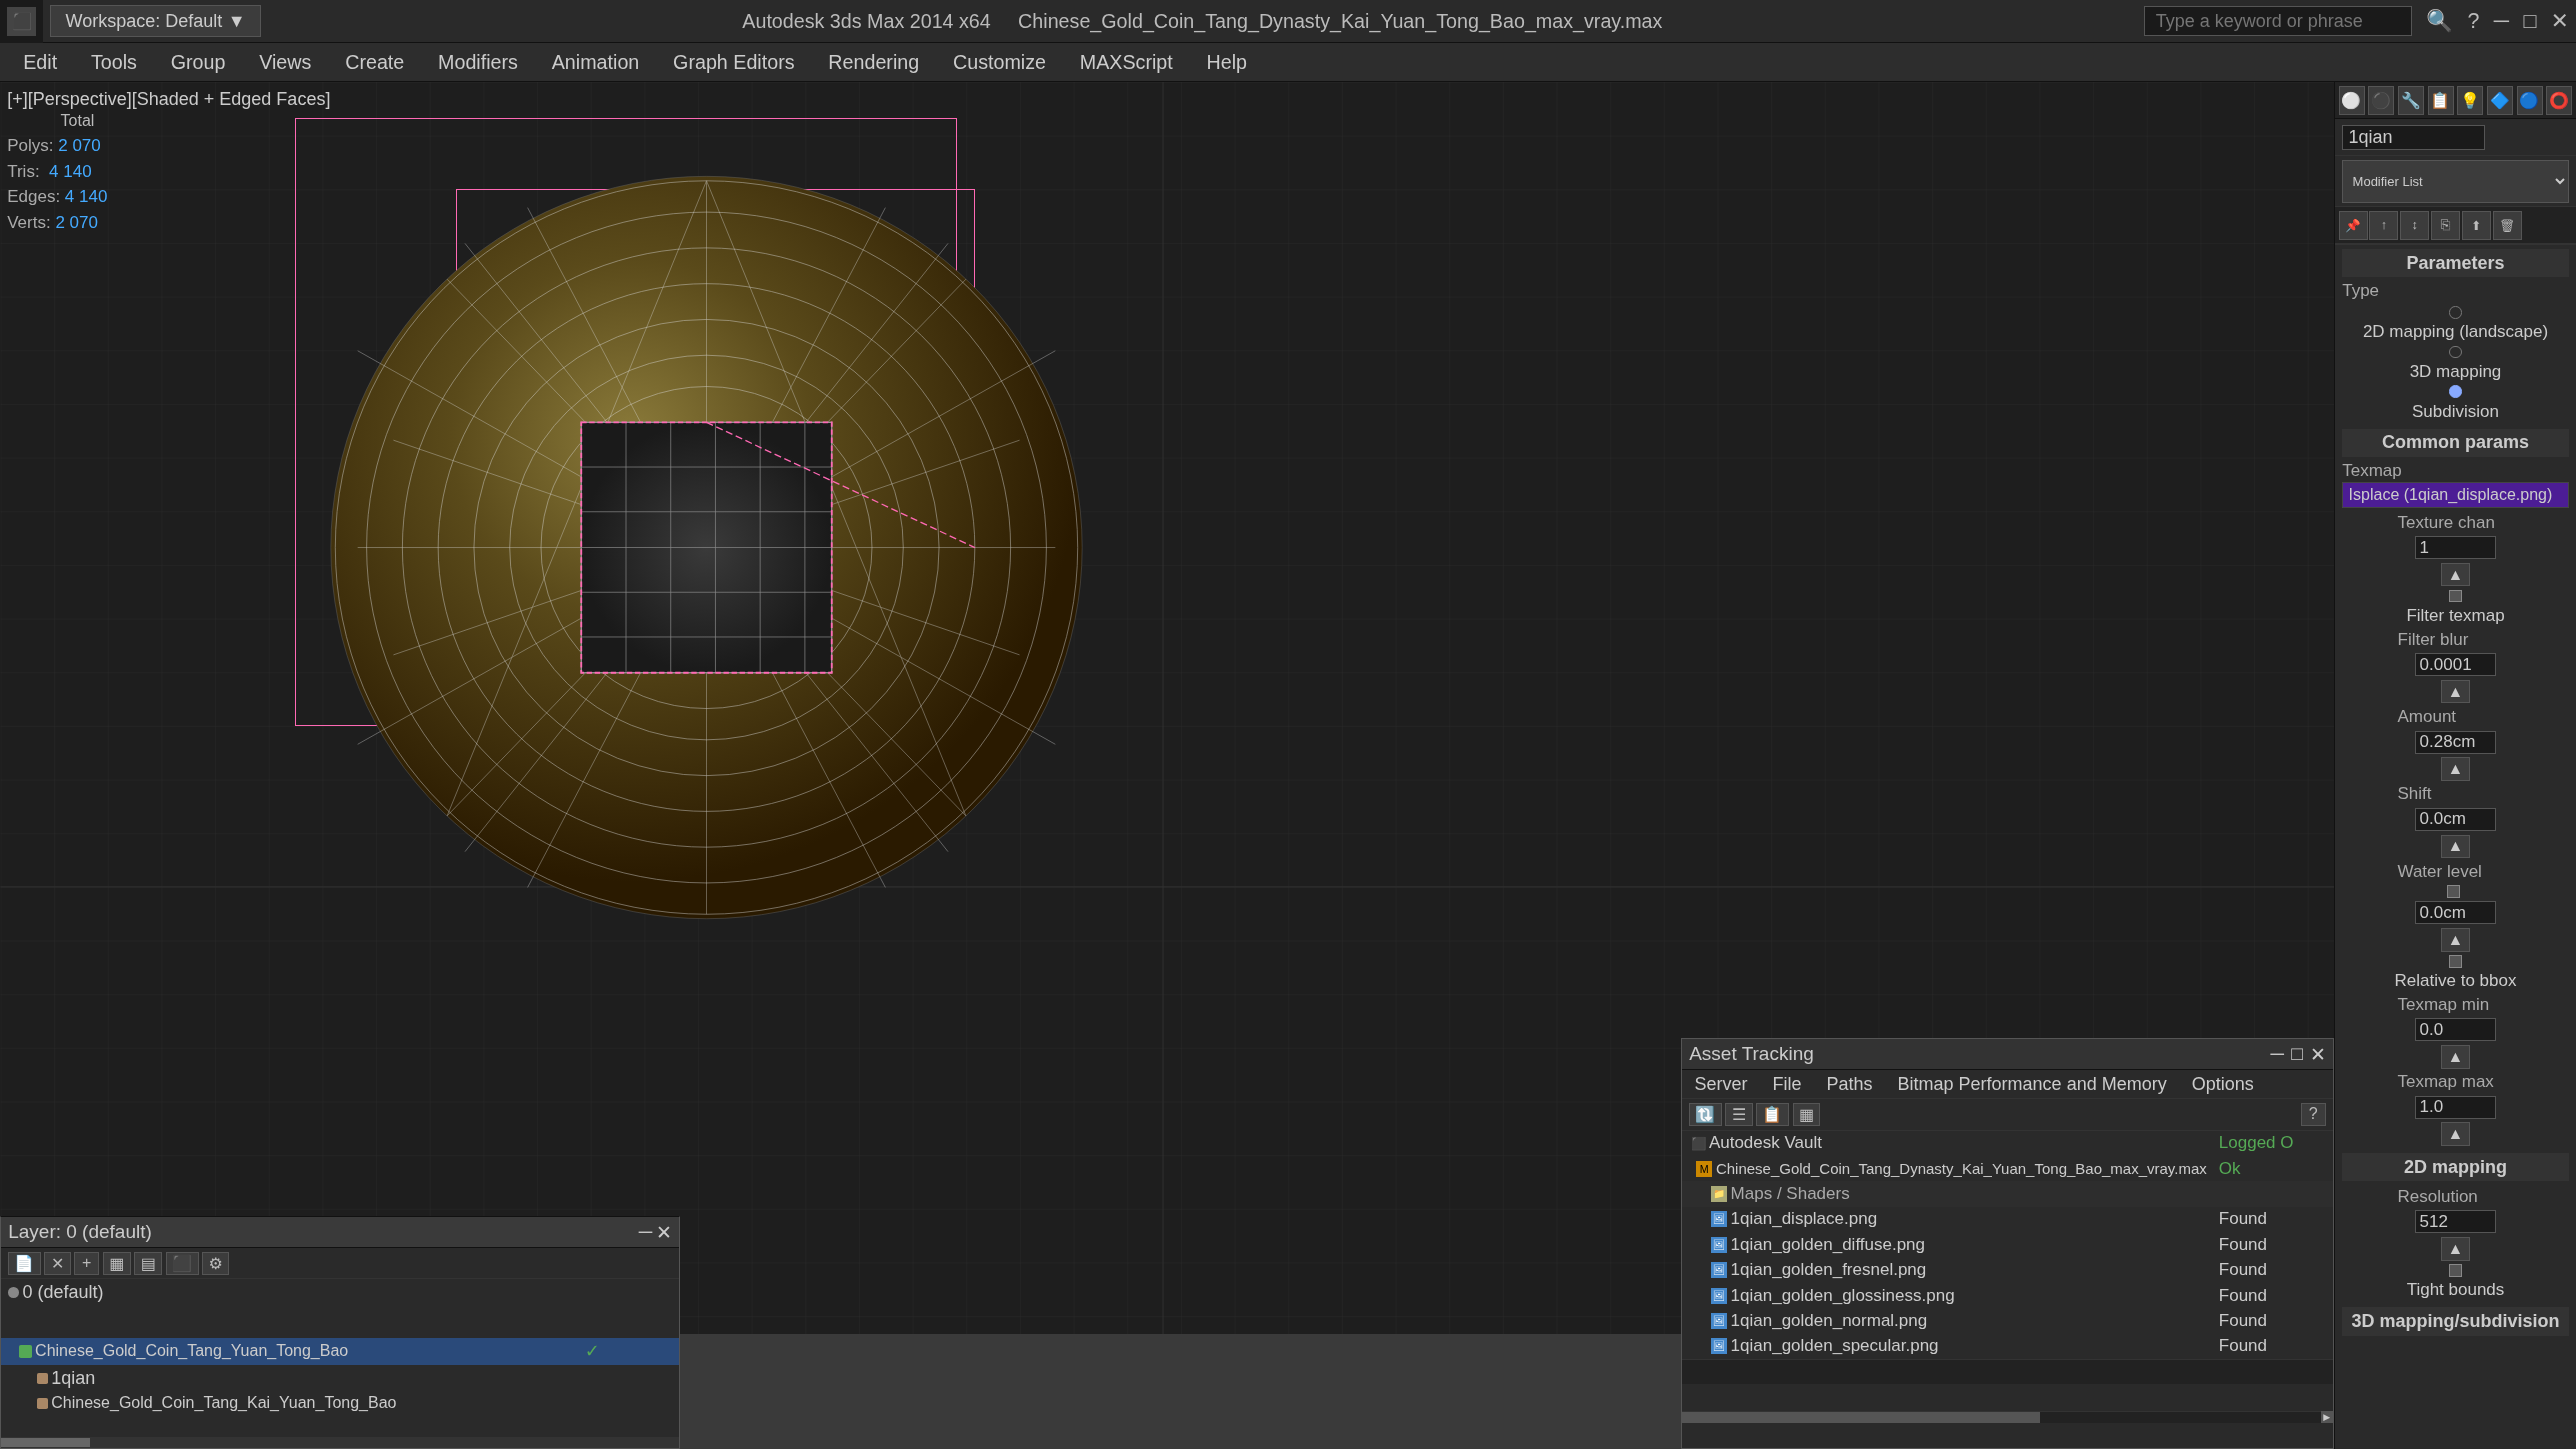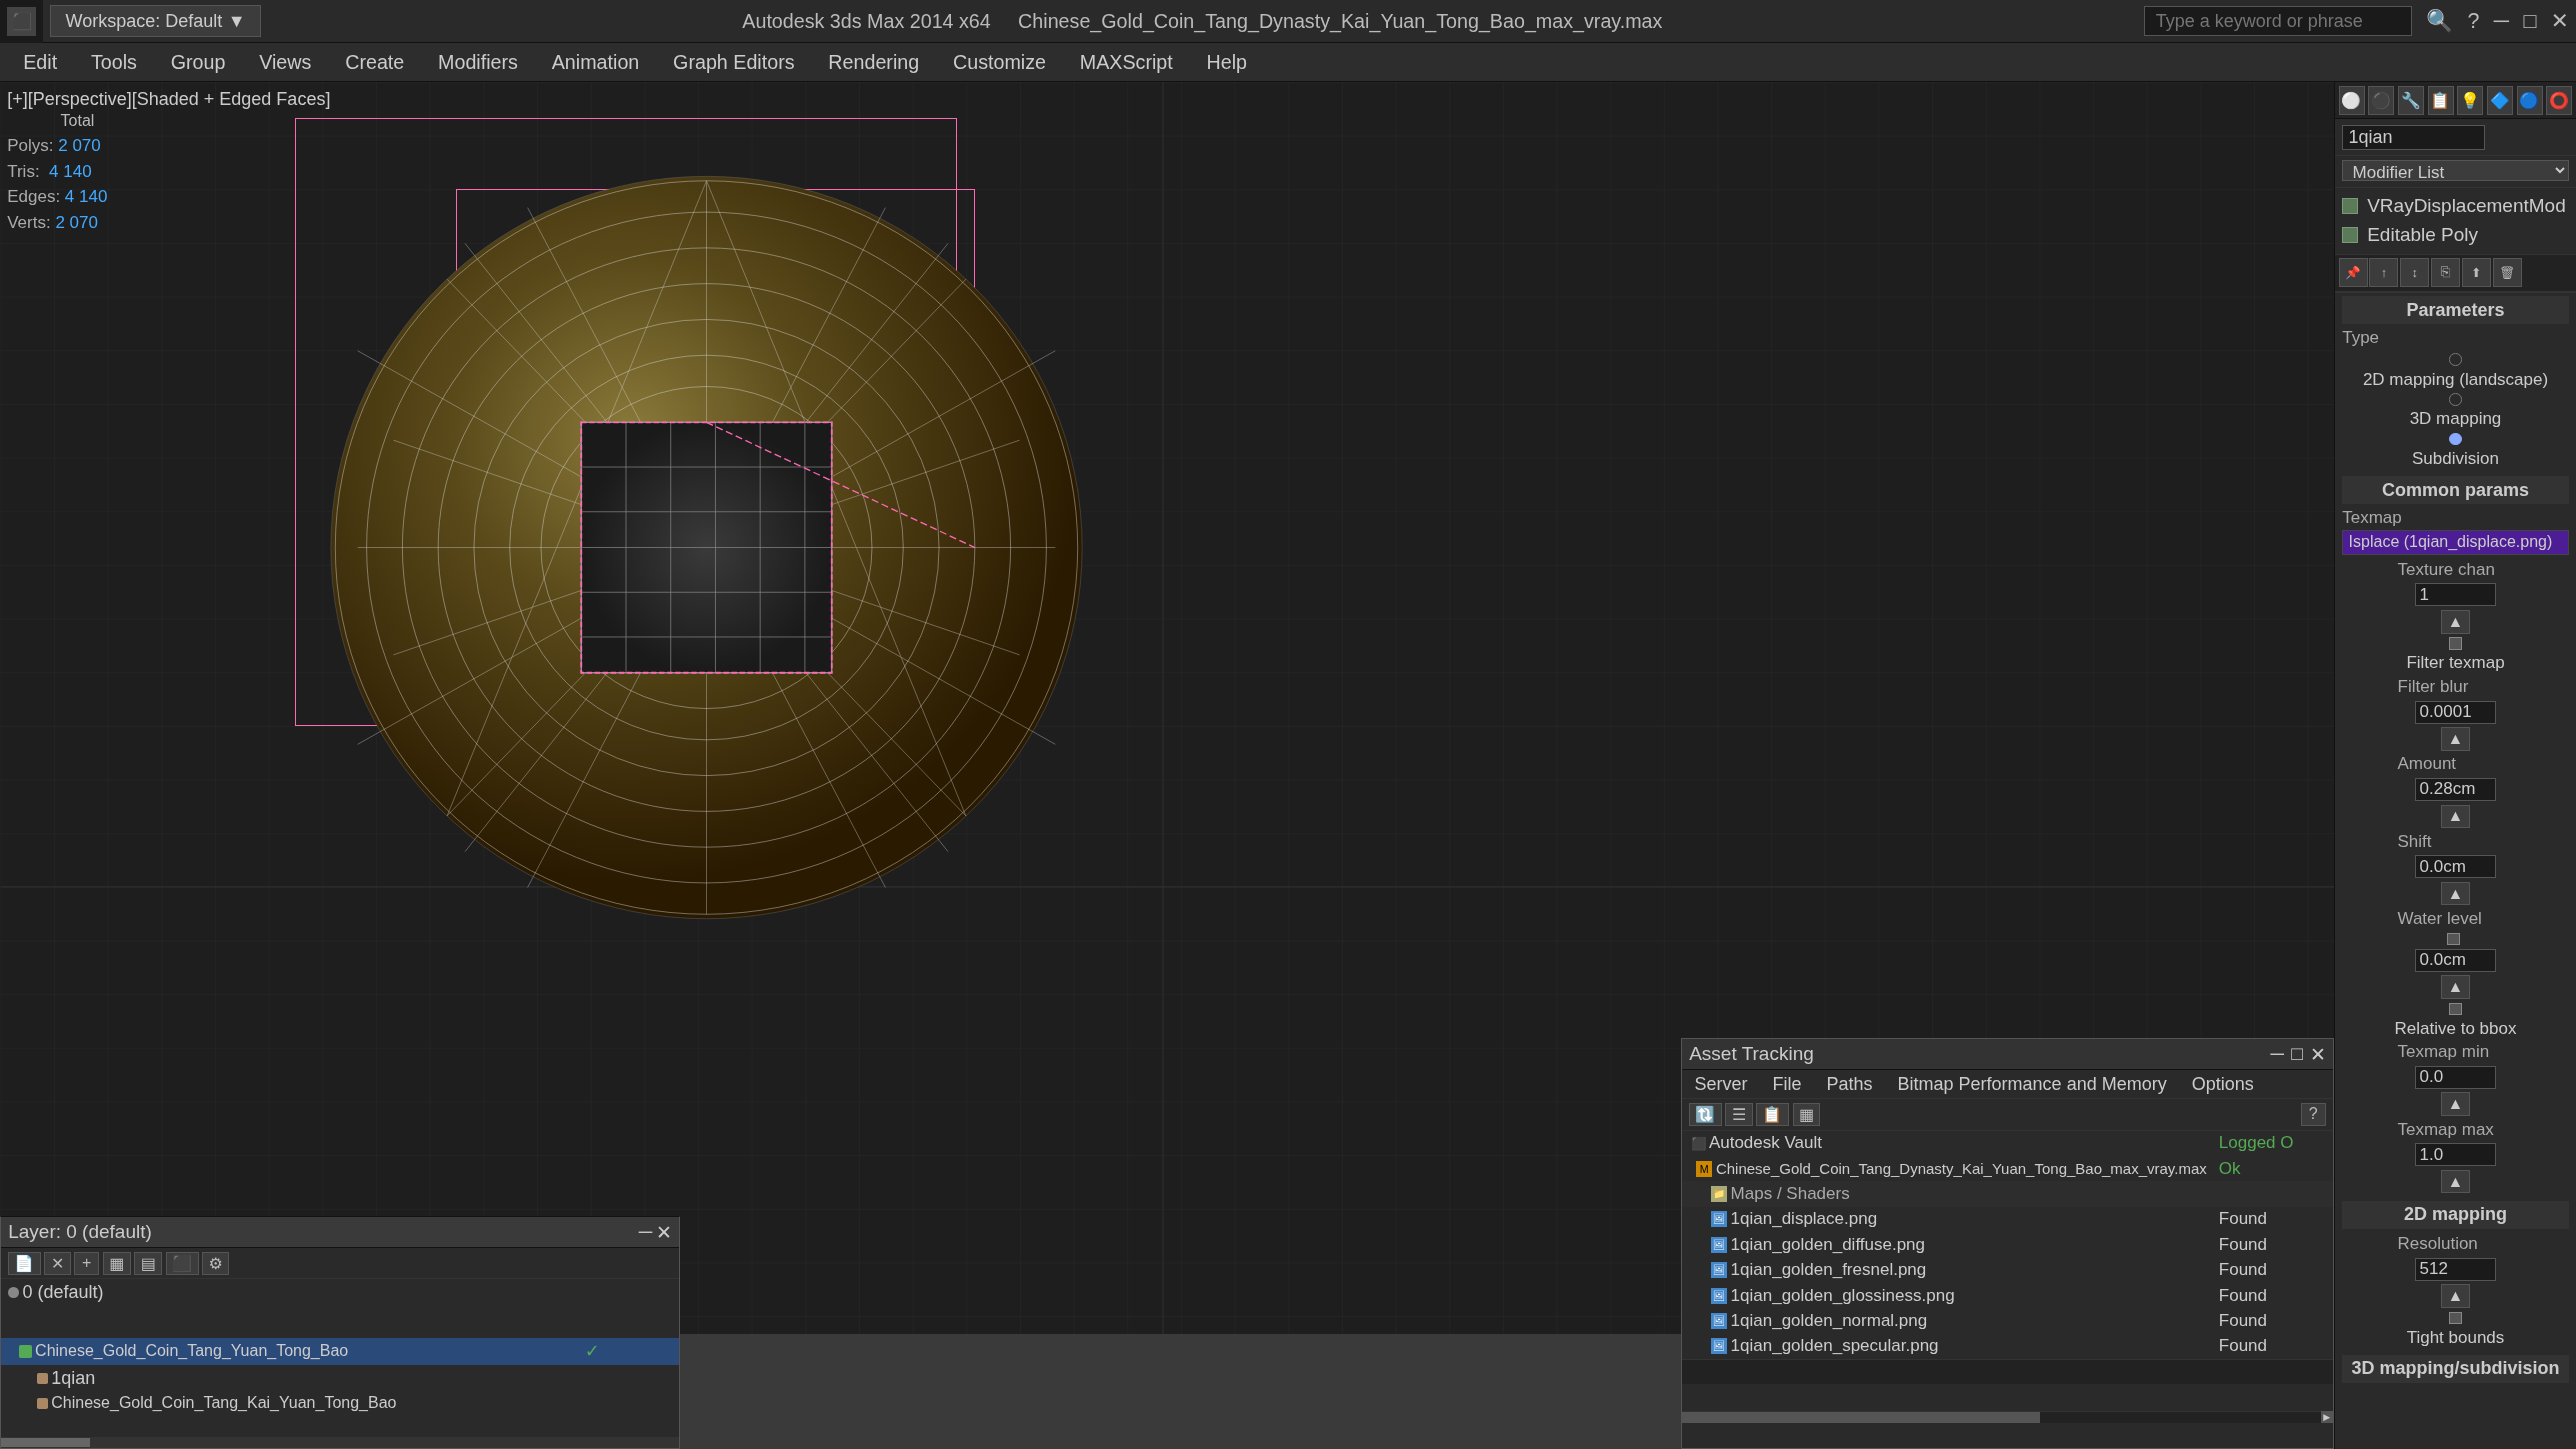--- a/index.html
+++ b/index.html
@@ -20,21 +20,21 @@
     
     #viewport { position: absolute; top: 82px; left: 0; width: 2335px; height: 1252px; background: #1e1e1e; overflow: hidden; }
 
     
     .grid-svg { position: absolute; top: 0; left: 0; width: 100%; height: 100%; pointer-events: none; }
 
     
     #rightpanel { position: absolute; top: 82px; right: 0; width: 242px; height: 1367px; background: #2a2a2a; border-left: 0.9px solid #111; overflow-y: auto; }
     .rp-header { background: #2a2a2a; padding: 5.4px 7.2px; border-bottom: 0.9px solid #333; display: flex; align-items: center; gap: 5.4px; }
     .rp-input { background: #1a1a1a; border: 0.9px solid #555; color: #ccc; padding: 1.8px 5.4px; font-size: 18px; width: 143px; height: 25px; }
-    .rp-dropdown { background: #3c3c3c; border: 0.9px solid #555; color: #ccc; padding: 1.8px 5.4px; font-size: 17px; width: 100%; height: 21px; }
+    .rp-dropdown { background: #3c3c3c; border: 0.9px solid #555; color: #ccc; padding: 1.8px 5.4px; font-size: 13px; width: 100%; height: 43px; }
     .modifier-item { display: flex; align-items: center; padding: 3.6px 7.2px; font-size: 19px; color: #ccc; background: #2a2a2a; gap: 5.4px; }
     .check-indicator { width: 16px; height: 16px; background: #5a7a5a; border: 0.9px solid #7a9a7a; display: inline-block; margin-right: 3.6px; }
 
     .rp-section { padding: 3.6px 7.2px; border-top: 0.9px solid #333; }
     .rp-section-title { font-size: 18px; color: #ccc; font-weight: bold; padding: 3.6px 0; text-align: center; background: #333; margin-bottom: 3.6px; }
     .rp-label { font-size: 17px; color: #aaa; display: inline-block; width: 116px; }
     .rp-row { display: flex; align-items: center; gap: 3.6px; padding: 1.8px 0; flex-direction: column; }
     .rp-radio { width: 12.5px; height: 12.5px; border-radius: 50%; border: 1.8px solid #777; display: inline-block; }
     .rp-radio.checked { border-color: #8af; background: #8af; }
     .rp-small-input { background: #1a1a1a; border: 0.9px solid #555; color: #ccc; padding: 0.9px 3.6px; font-size: 17px; width: 81px; height: 23px; }
@@ -236,30 +236,20 @@
   <div class="rp-header">
     <input class="rp-input" type="text" value="1qian" style="">
   </div>
 
   <div style="padding:3.6px 7.2px;border-bottom:0.9px solid #333;">
     <select class="rp-dropdown">
       <option>Modifier List</option>
     </select>
   </div>
 
-  <div style="background:#2a2a2a;border-bottom:0.9px solid #333;padding:3.6px 0;">
-    <div class="modifier-item">
-      <span class="check-indicator"></span>
-      <span>VRayDisplacementMod</span>
-    </div>
-    <div class="modifier-item">
-      <span class="check-indicator"></span>
-      <span>Editable Poly</span>
-    </div>
-  </div>
 
   <div style="display:flex;gap:1.8px;padding:3.6px;background:#222;border-bottom:0.9px solid #333;">
     <div class="tb-icon" style="font-size:12.5px;">📌</div>
     <div class="tb-icon" style="font-size:12.5px;">↑</div>
     <div class="tb-icon" style="font-size:12.5px;">↕</div>
     <div class="tb-icon" style="font-size:12.5px;">⎘</div>
     <div class="tb-icon" style="font-size:12.5px;">⬆</div>
     <div class="tb-icon" style="font-size:12.5px;">🗑</div>
   </div>
 

